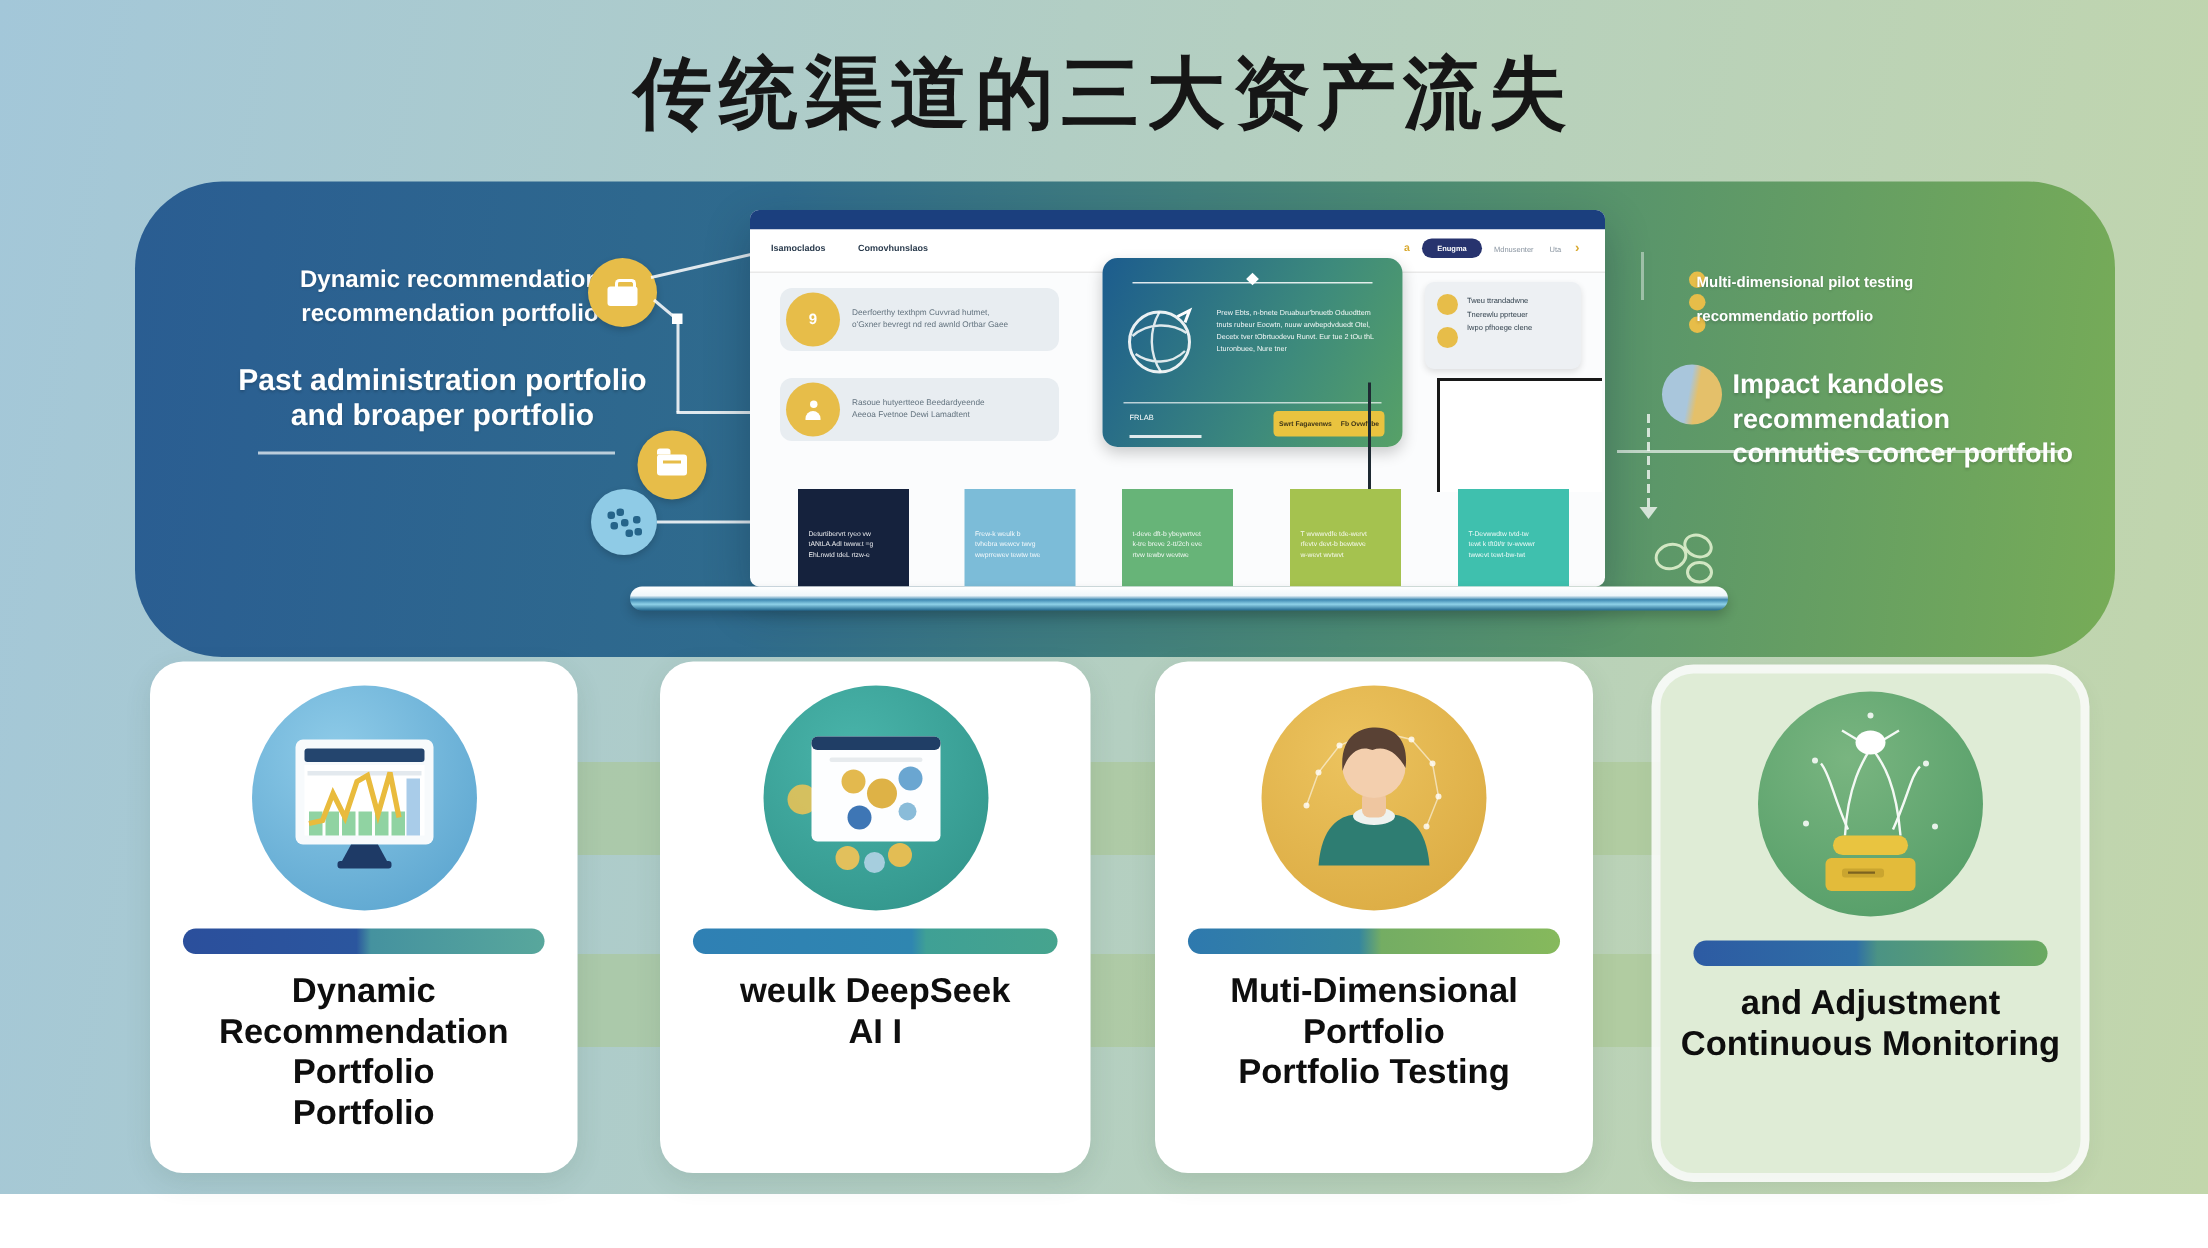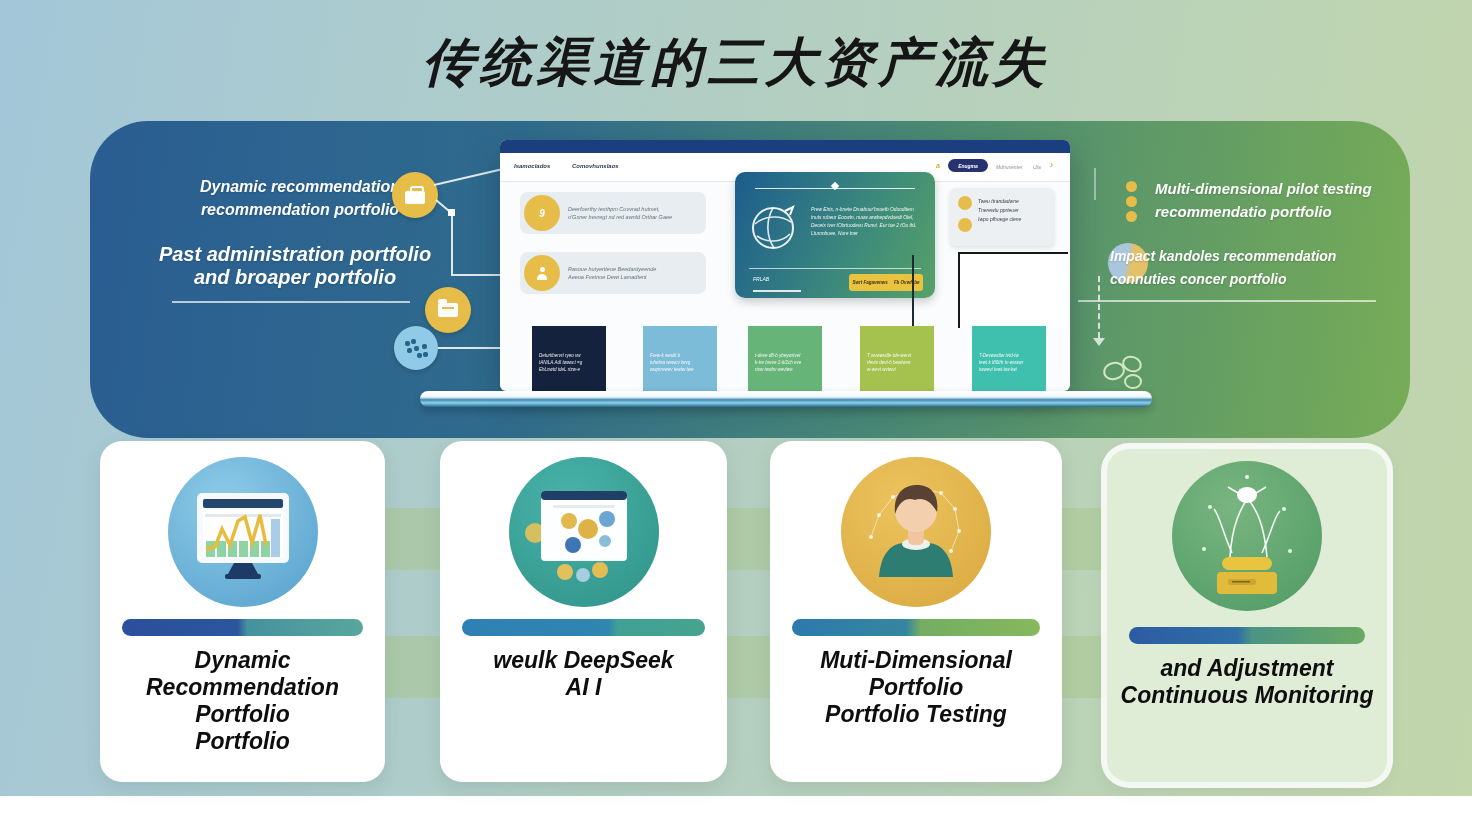--- a/index.html
+++ b/index.html
@@ -1,19 +1,19 @@
 <!DOCTYPE html>
 <html><head>
 <meta charset="utf-8">
 <style>
   *{box-sizing:border-box;margin:0;padding:0}
   html,body{width:1472px;height:832px;overflow:hidden}
   body{font-family:"Liberation Sans",sans-serif;}
   #canvas{position:relative;width:1472px;height:796px;
-    background:linear-gradient(100deg,#a3c7d9 0%,#b2cec4 45%,#c2d6ab 100%);font-style:italic;}
+    background:linear-gradient(100deg,#a3c7d9 0%,#b2cec4 45%,#c2d6ab 100%);}
   .abs{position:absolute}
   
   .title{left:0;top:28px;width:100%;text-align:center;font-size:52px;font-weight:600;
     color:#161616;letter-spacing:5px}
   
   .banner{left:90px;top:121px;width:1320px;height:317px;border-radius:58px;
     background:linear-gradient(96deg,#2a5d92 0%,#2f6b8d 32%,#4b8a74 62%,#77ac57 100%);}
   .ann{color:#fff;font-weight:700;line-height:23px;text-shadow:0 1px 2px rgba(0,0,0,.18)}
   .wline{background:rgba(255,255,255,.85);height:2px}
   .vline{background:rgba(255,255,255,.85);width:2px}
@@ -100,26 +100,26 @@
       <span class="folderg"></span>
     </div>
   <div class="abs" style="left:394px;top:326px;width:44px;height:44px;border-radius:50%;background:#8fcbe6;display:flex;align-items:center;justify-content:center;box-shadow:0 2px 5px rgba(0,0,0,.18)">
       <span class="scatter"></span>
     </div>
   <div class="abs wline" style="left:438px;top:347px;width:64px"></div>
 
   <div class="abs" style="left:1126px;top:181px;width:11px;height:11px;border-radius:50%;background:#e7bd49"></div>
   <div class="abs" style="left:1126px;top:196px;width:11px;height:11px;border-radius:50%;background:#e7bd49"></div>
   <div class="abs" style="left:1126px;top:211px;width:11px;height:11px;border-radius:50%;background:#e7bd49"></div>
-  <div class="abs ann" style="left:1155px;top:177px;width:240px;font-size:15px">
+  <div class="abs ann" style="left:1131px;top:177px;width:240px;font-size:10px">
     <div>Multi-dimensional pilot testing</div>
     <div>recommendatio portfolio</div>
   </div>
   <div class="abs" style="left:1108px;top:243px;width:40px;height:40px;border-radius:50%;background:linear-gradient(100deg,#a9c6dc 45%,#e4c06a 58%)"></div>
-  <div class="abs ann" style="left:1110px;top:245px;width:240px;font-size:14px">
+  <div class="abs ann" style="left:1155px;top:245px;width:240px;font-size:18px">
     <div>Impact kandoles recommendation</div>
     <div>connuties concer portfolio</div>
   </div>
   <div class="abs wline" style="left:1078px;top:300px;width:298px;height:1.5px;opacity:.75"></div>
   <div class="abs vline" style="left:1094px;top:168px;height:32px;opacity:.5"></div>
   <div class="abs dashv" style="left:1098px;top:276px;height:62px"></div>
   <div class="abs" style="left:1093px;top:338px;width:0;height:0;border-left:6px solid transparent;border-right:6px solid transparent;border-top:8px solid rgba(255,255,255,.75)"></div>
   <div class="abs doodle" style="left:1103px;top:362px;width:22px;height:18px;transform:rotate(-15deg)"></div>
   <div class="abs doodle" style="left:1122px;top:356px;width:20px;height:16px;transform:rotate(20deg)"></div>
   <div class="abs doodle" style="left:1124px;top:374px;width:18px;height:15px"></div>

